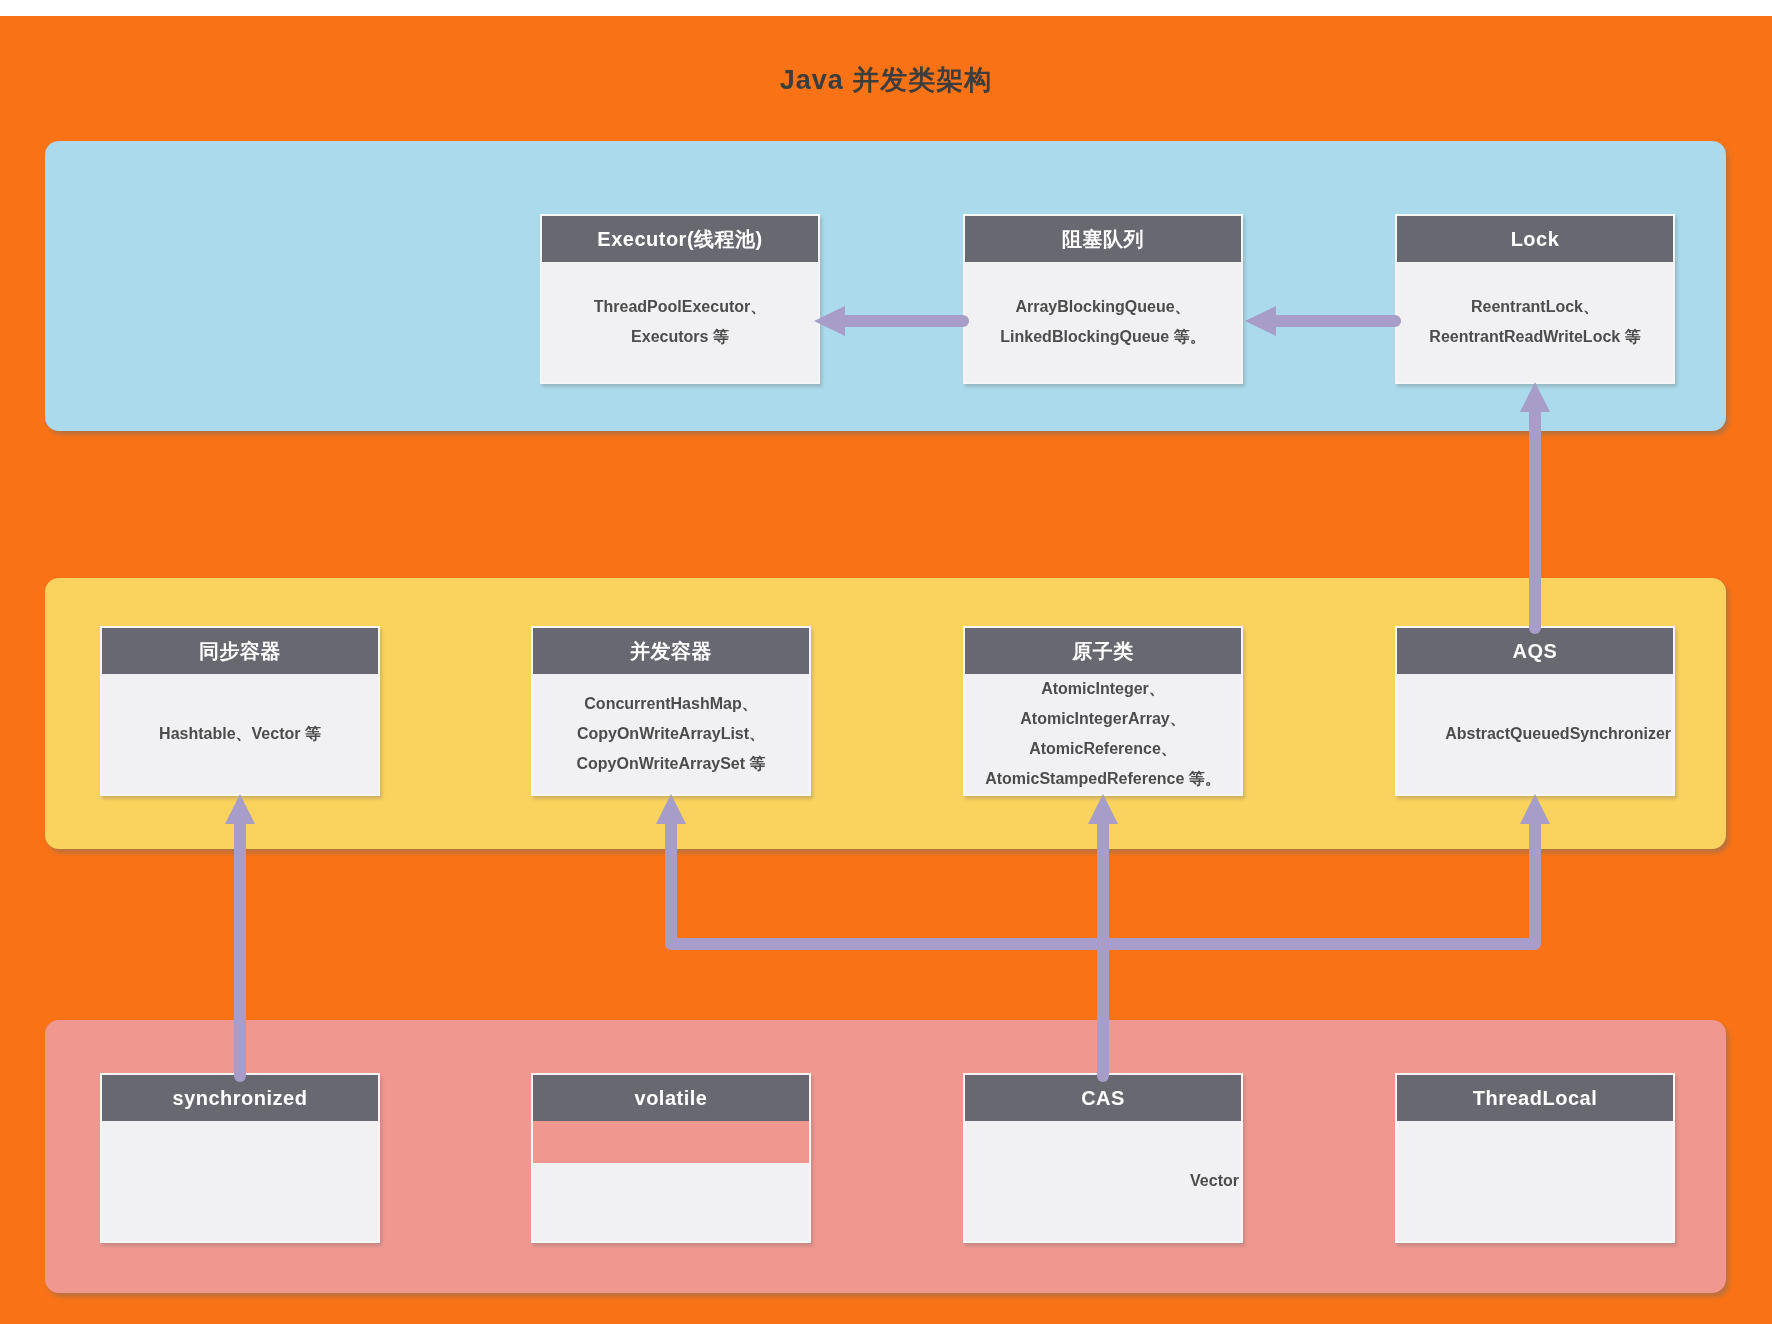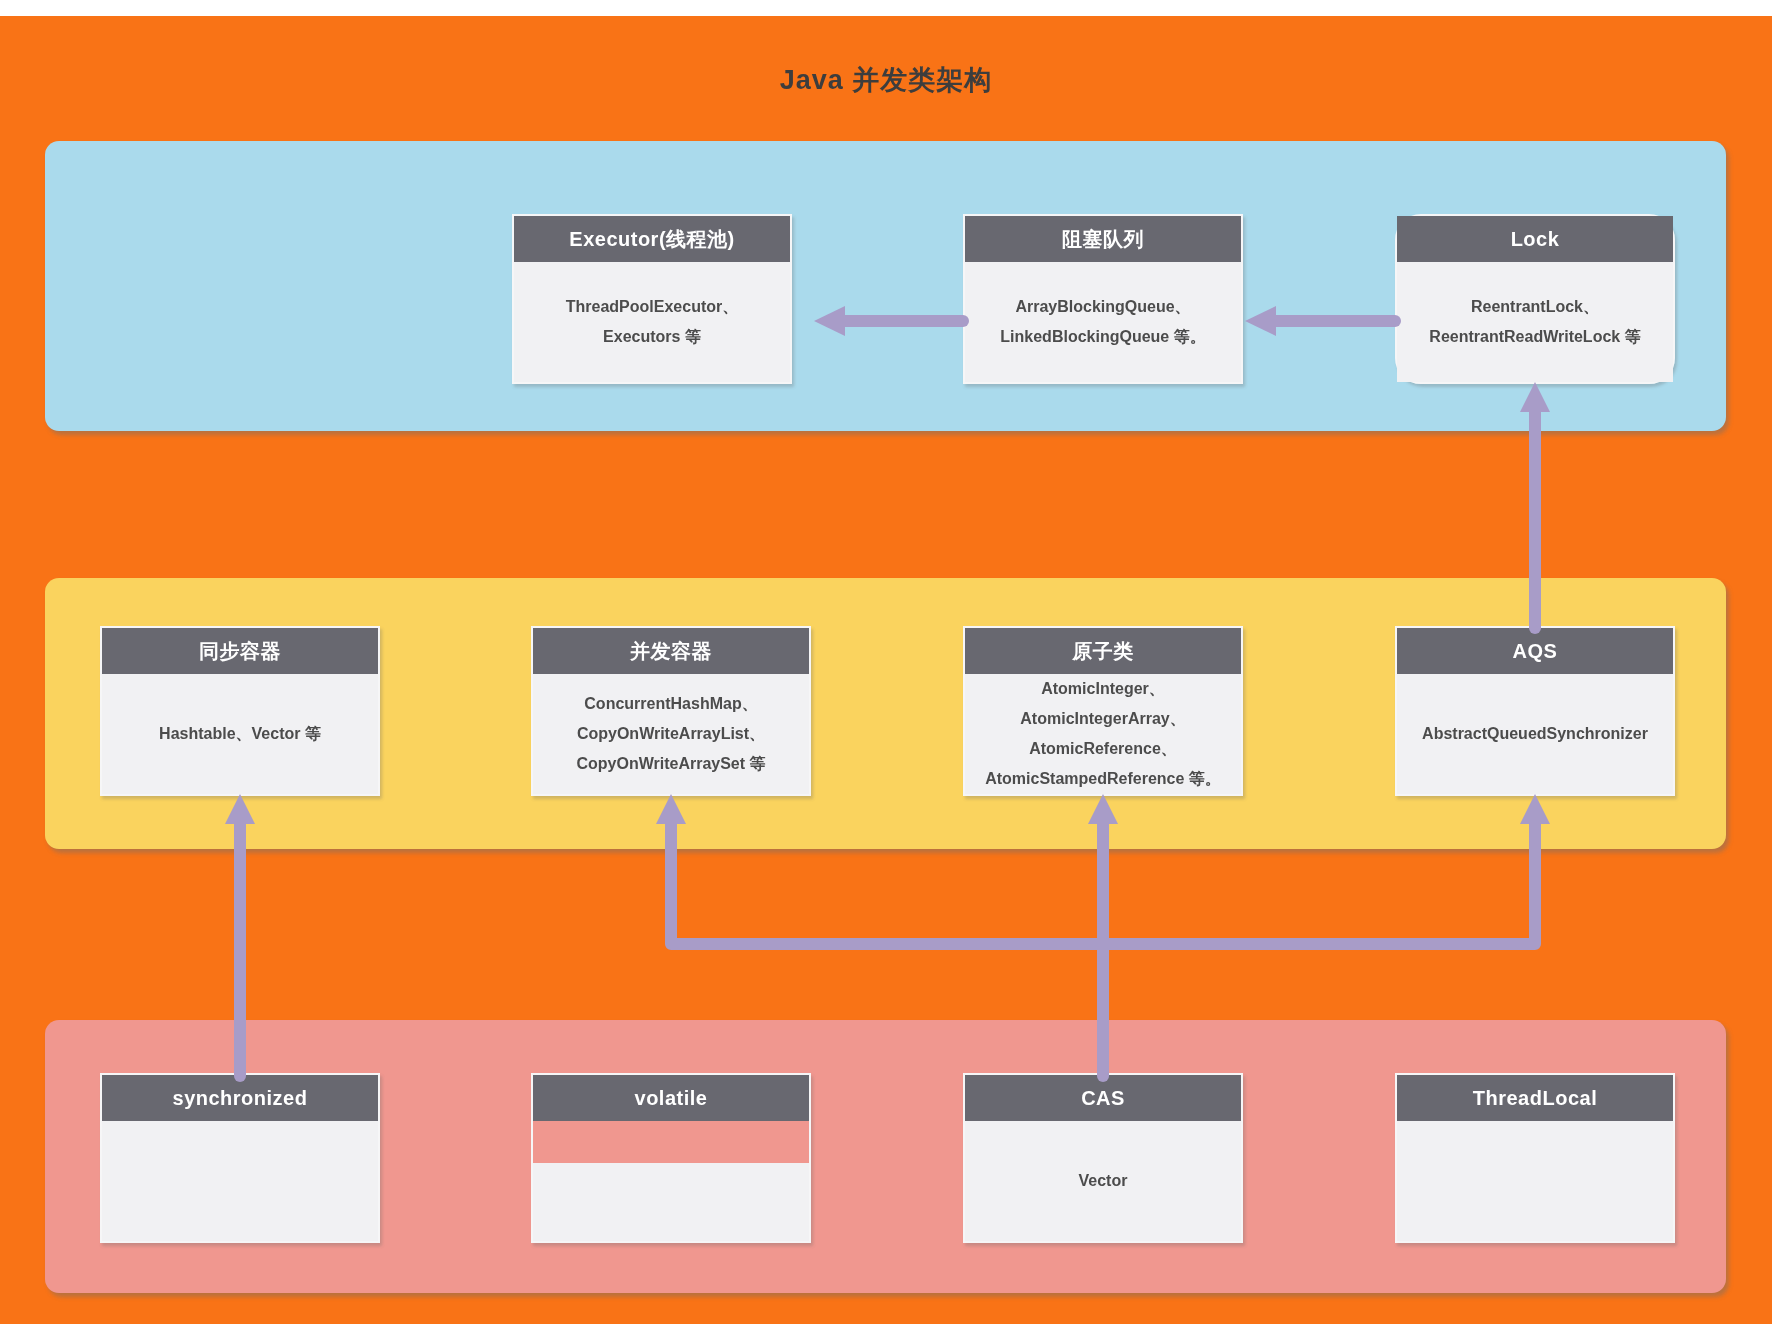--- a/index.html
+++ b/index.html
@@ -30,25 +30,25 @@
     display:flex;align-items:center;justify-content:center;
     font-size:20px;font-weight:bold;letter-spacing:0.5px;
   }
   .card-body{
     flex:1 1 auto;background:#f1f1f3;color:#4c4c4c;
     display:flex;flex-direction:column;justify-content:center;
     font-size:16px;font-weight:bold;line-height:30px;
     white-space:pre;overflow:hidden;
     padding:0 11px;text-align:center;
   }
-  .card-body.center{text-align:center;padding:0 2px;}
+  .card-body.center{text-align:right;padding:0 2px;}
   
-  .pos-executor{left:512px;top:198px;}
+  .pos-executor{left:540px;top:198px;}
   .pos-blocking-queue{left:963px;top:198px;}
-  .pos-lock{left:1395px;top:198px;border-radius:26px;}
+  .pos-lock{left:1395px;top:198px;}
   .pos-sync-container{left:100px;top:610px;}
   .pos-concurrent-container{left:531px;top:610px;}
   .pos-atomic{left:963px;top:610px;}
   .pos-aqs{left:1395px;top:610px;}
   .pos-synchronized{left:100px;top:1057px;}
   .pos-volatile{left:531px;top:1057px;gap:42px;}
   .pos-cas{left:963px;top:1057px;}
   .pos-threadlocal{left:1395px;top:1057px;}
   .arrow-layer{position:absolute;left:0;top:0;width:1772px;height:1324px;pointer-events:none;}
 </style>

